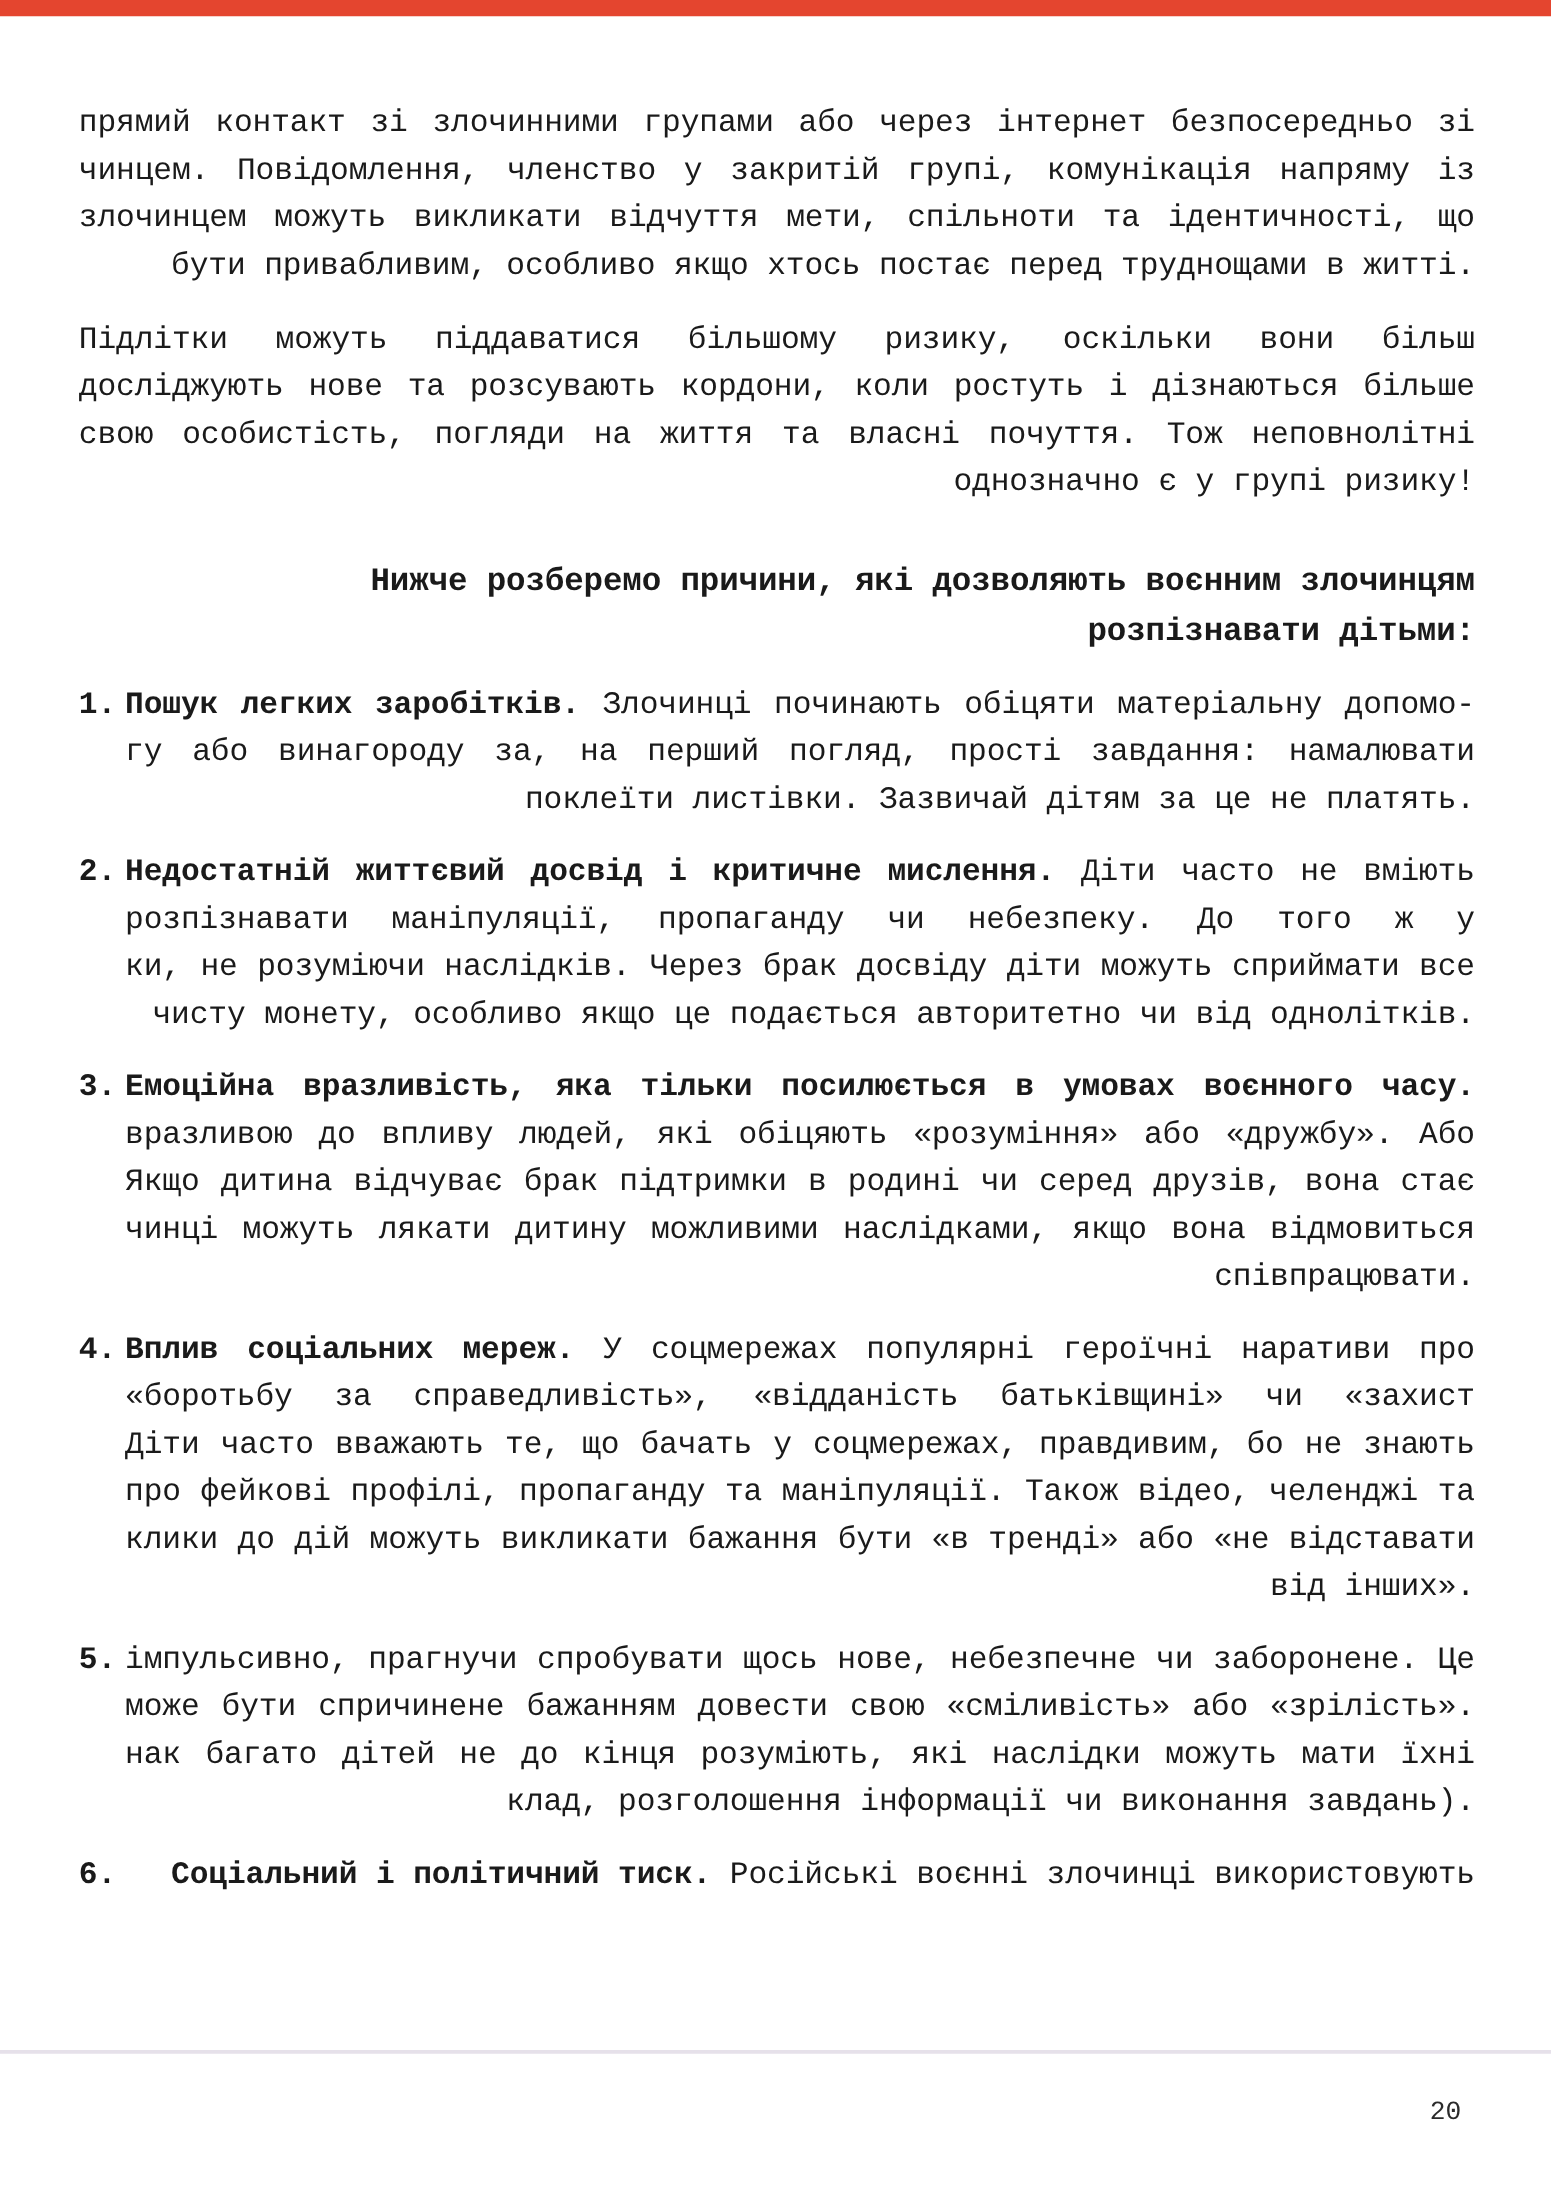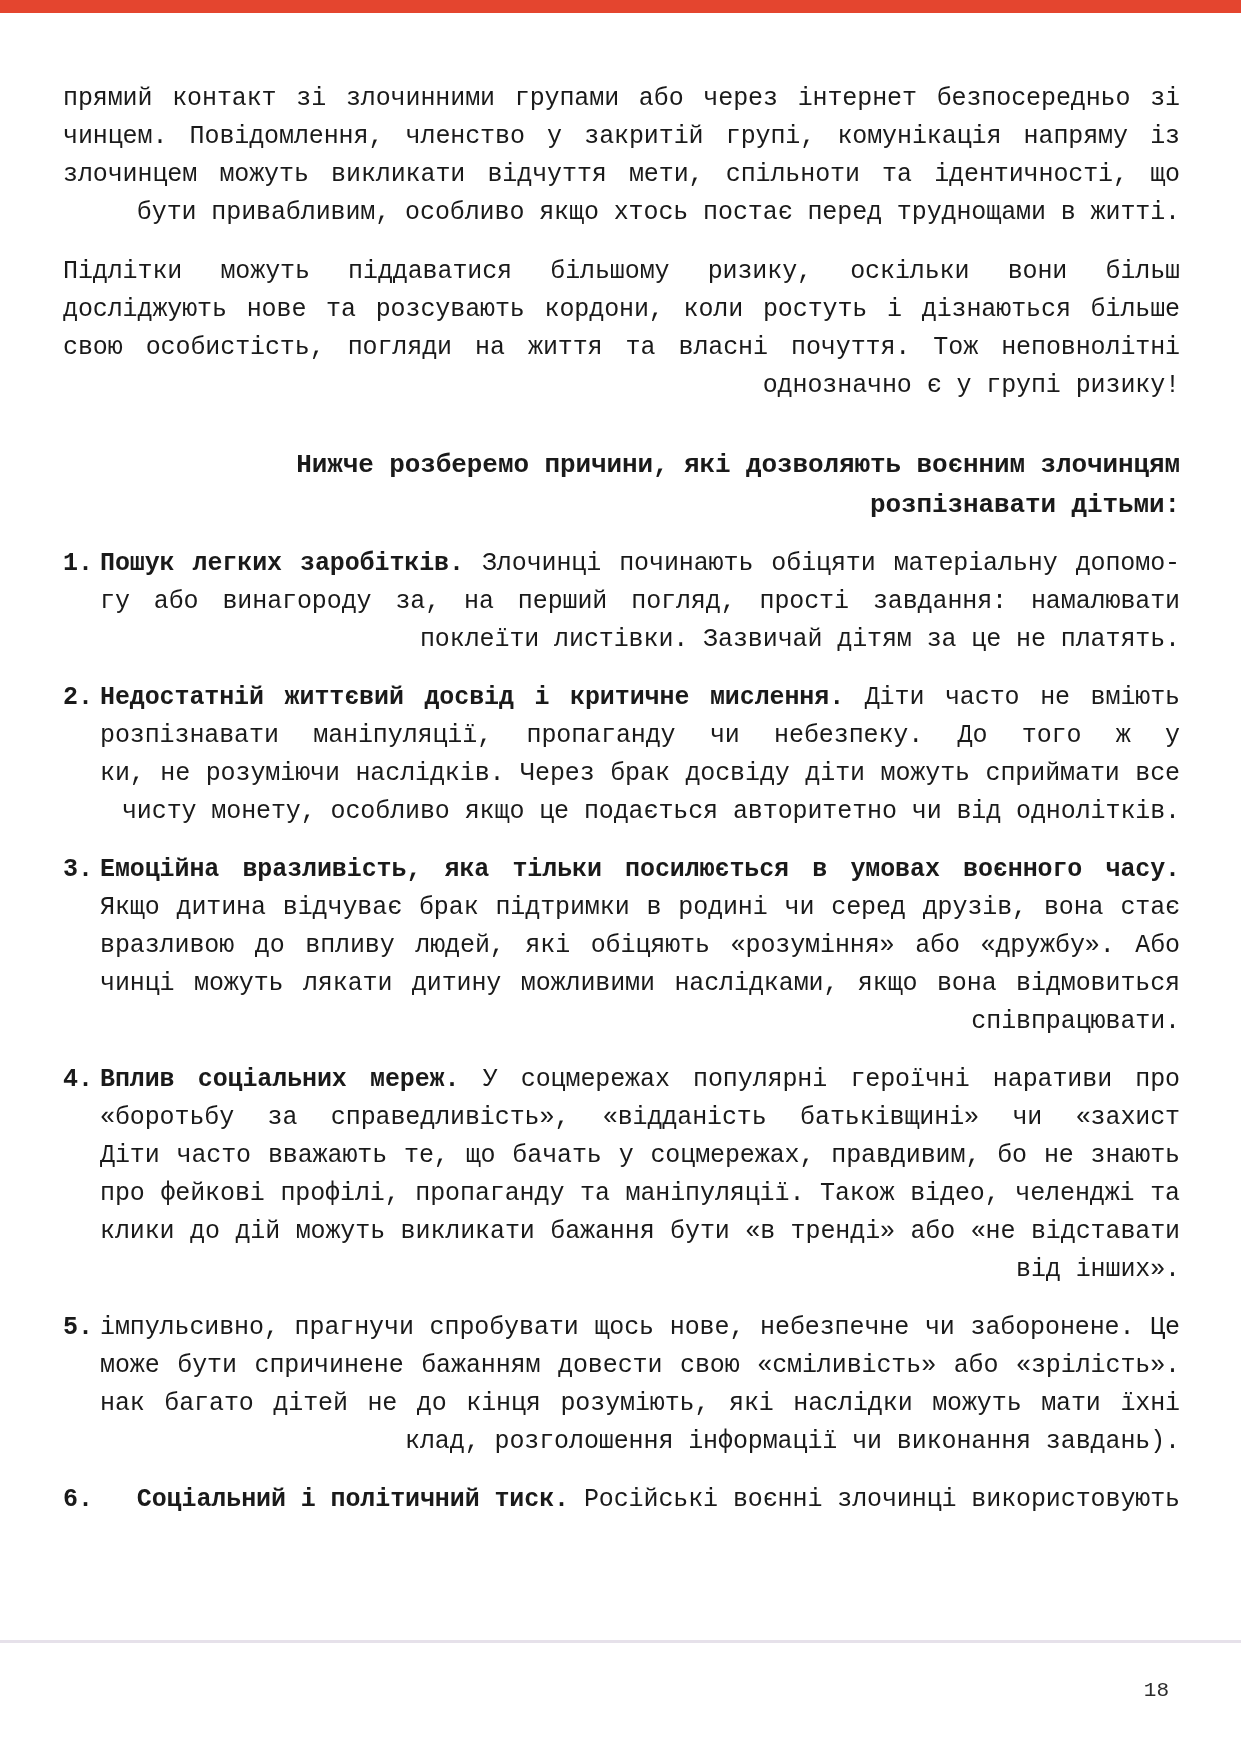--- a/index.html
+++ b/index.html
@@ -103,22 +103,22 @@
             <div class="tline just">розпізнавати маніпуляції, пропаганду чи небезпеку. До того ж у підлітковому</div>
             <div class="tline just">ки, не розуміючи наслідків. Через брак досвіду діти можуть сприймати все за</div>
             <div class="tline">чисту монету, особливо якщо це подається авторитетно чи від однолітків.</div>
           </div>
       </div>
 
       <div class="list-item">
         <div class="num">3.</div>
         <div class="item-body">
             <div class="tline just"><strong>Емоційна вразливість, яка тільки посилюється в умовах воєнного часу.</strong></div>
+            <div class="tline just">вразливою до впливу людей, які обіцяють «розуміння» або «дружбу». Або зло-</div>
             <div class="tline just">Якщо дитина відчуває брак підтримки в родині чи серед друзів, вона стає</div>
-            <div class="tline just">вразливою до впливу людей, які обіцяють «розуміння» або «дружбу». Або зло-</div>
             <div class="tline just">чинці можуть лякати дитину можливими наслідками, якщо вона відмовиться</div>
             <div class="tline">співпрацювати.</div>
           </div>
       </div>
 
       <div class="list-item">
         <div class="num">4.</div>
         <div class="item-body">
             <div class="tline just"><strong>Вплив соціальних мереж.</strong> У соцмережах популярні героїчні наративи про</div>
             <div class="tline just">«боротьбу за справедливість», «відданість батьківщині» чи «захист слабких».</div>
@@ -144,15 +144,15 @@
         <div class="item-body">
             <div class="tline"><strong>Соціальний і політичний тиск.</strong> Російські воєнні злочинці використовують</div>
           </div>
       </div>
 
     </div>
   </div>
 
   <div class="divider"></div>
 
-  <div class="pagenum">18</div>
+  <div class="pagenum">20</div>
 
 </div>
 
 </body></html>

